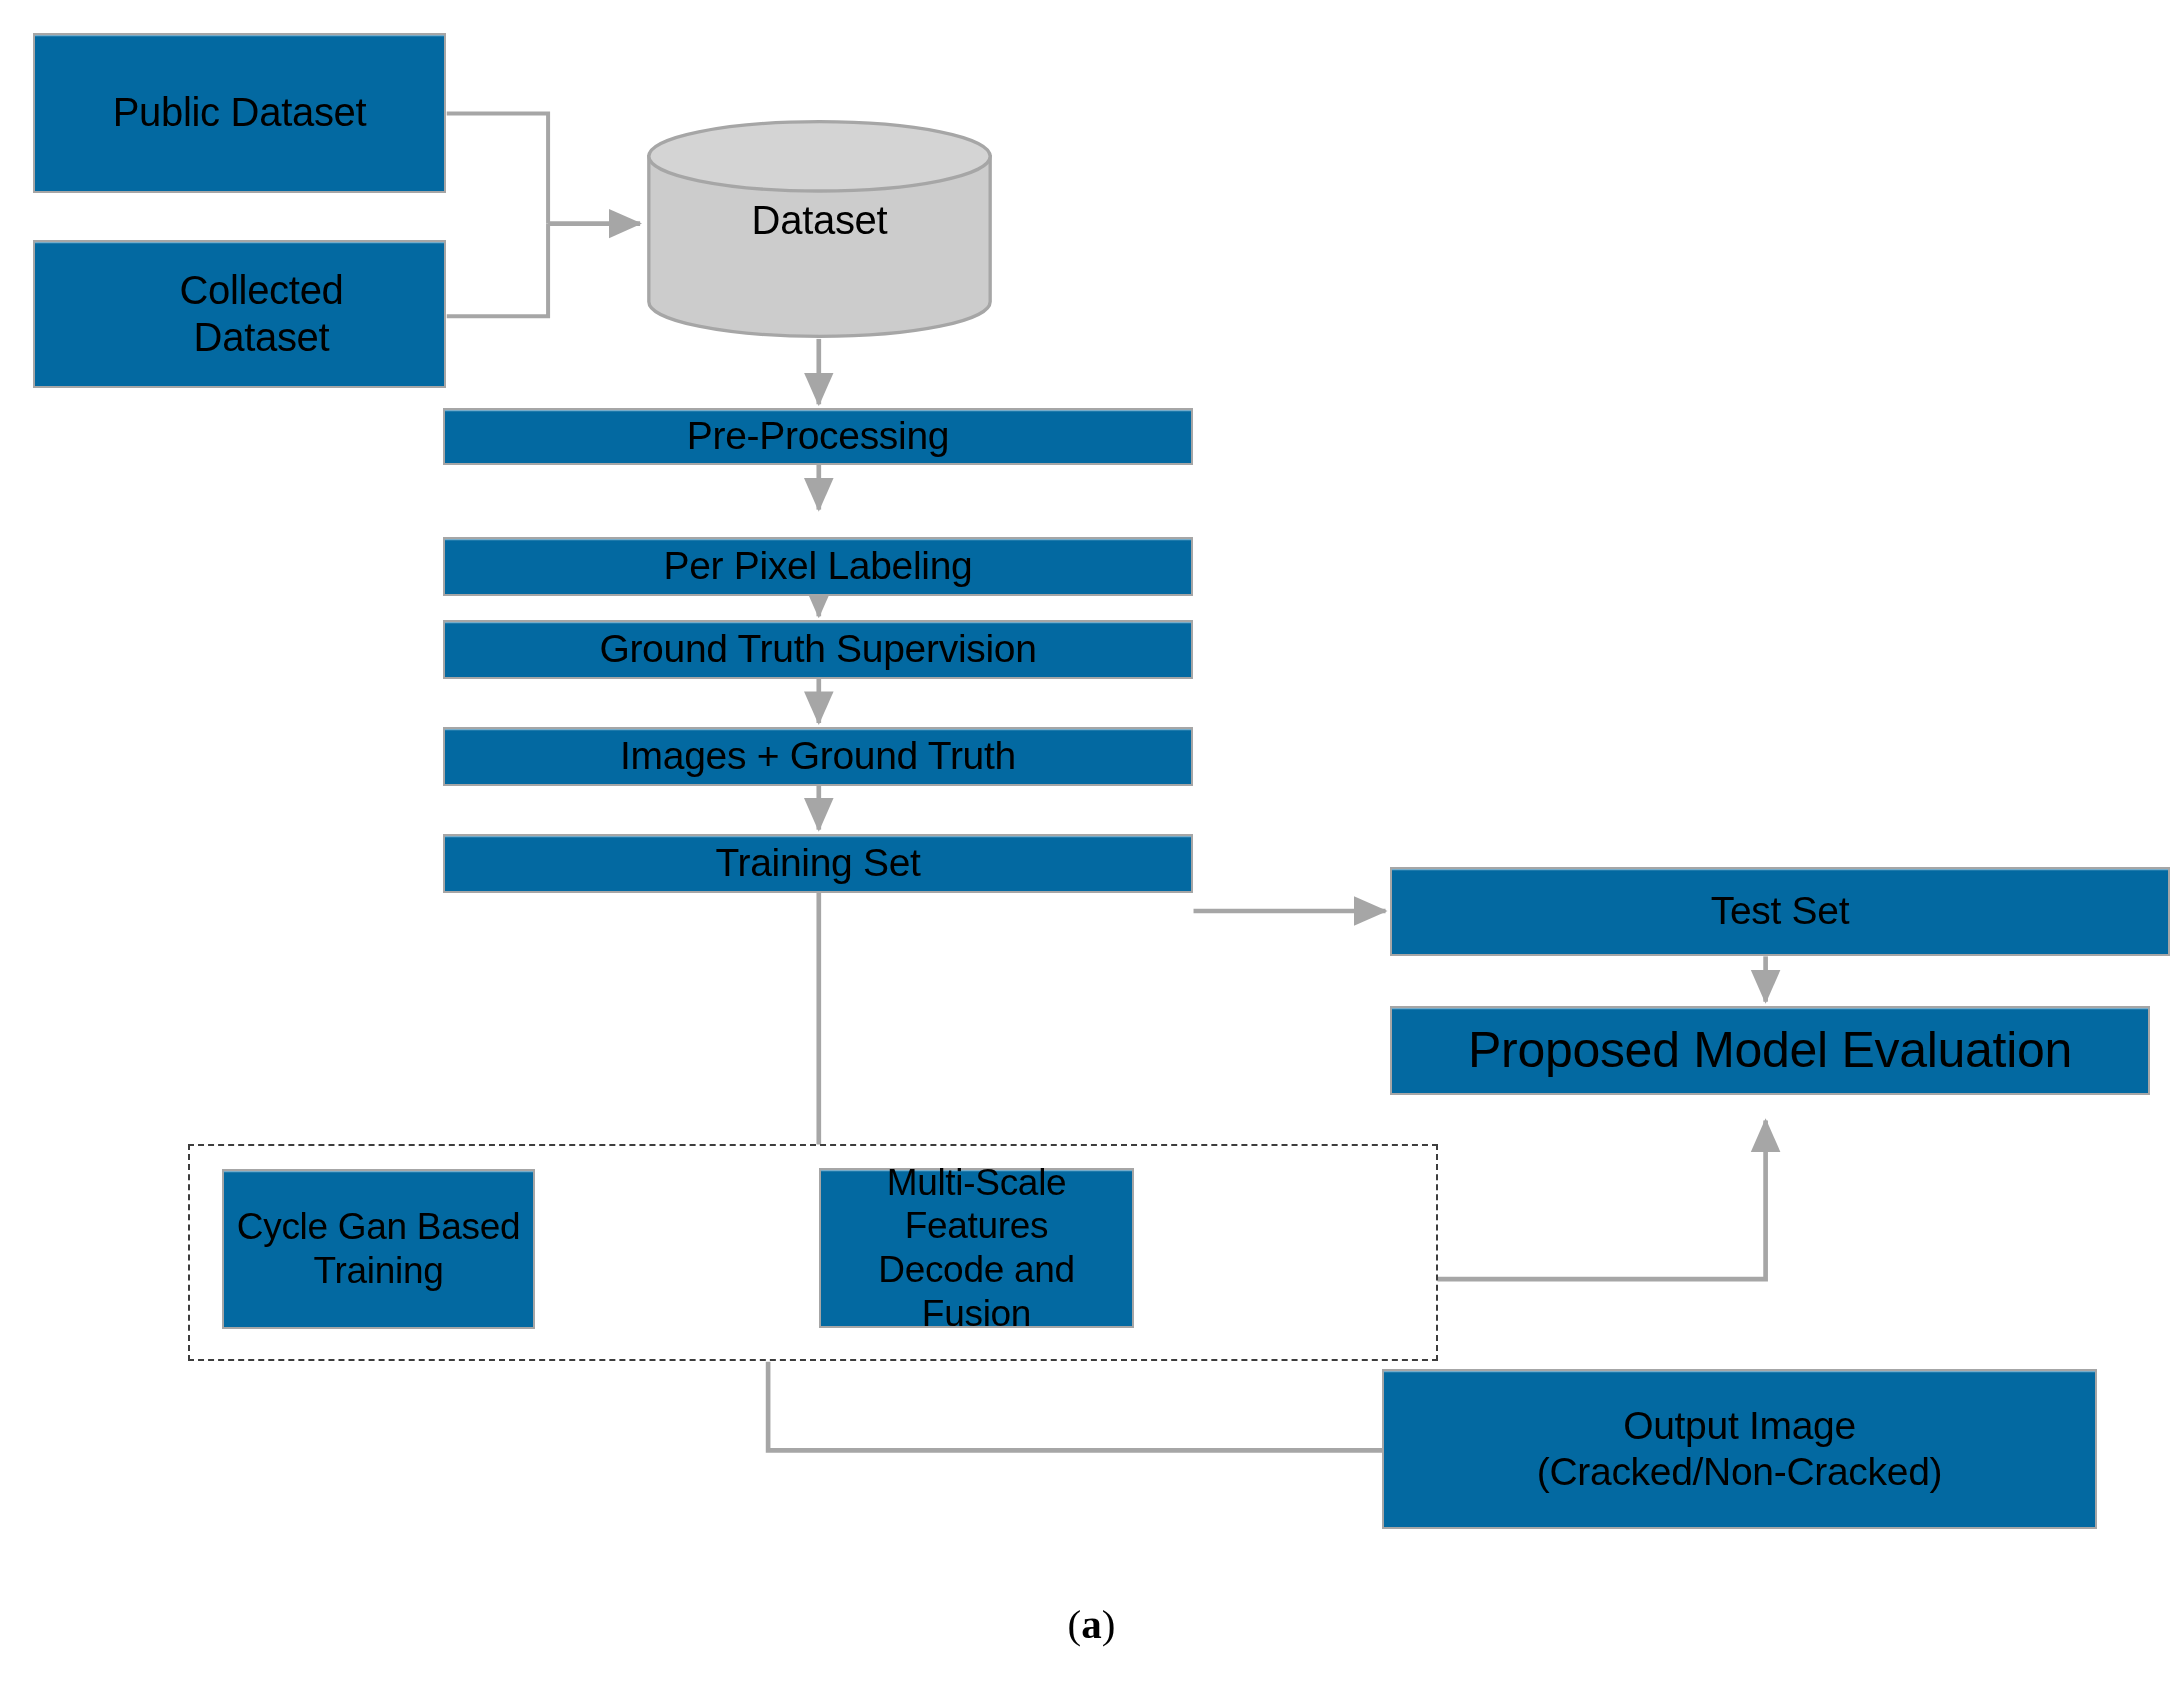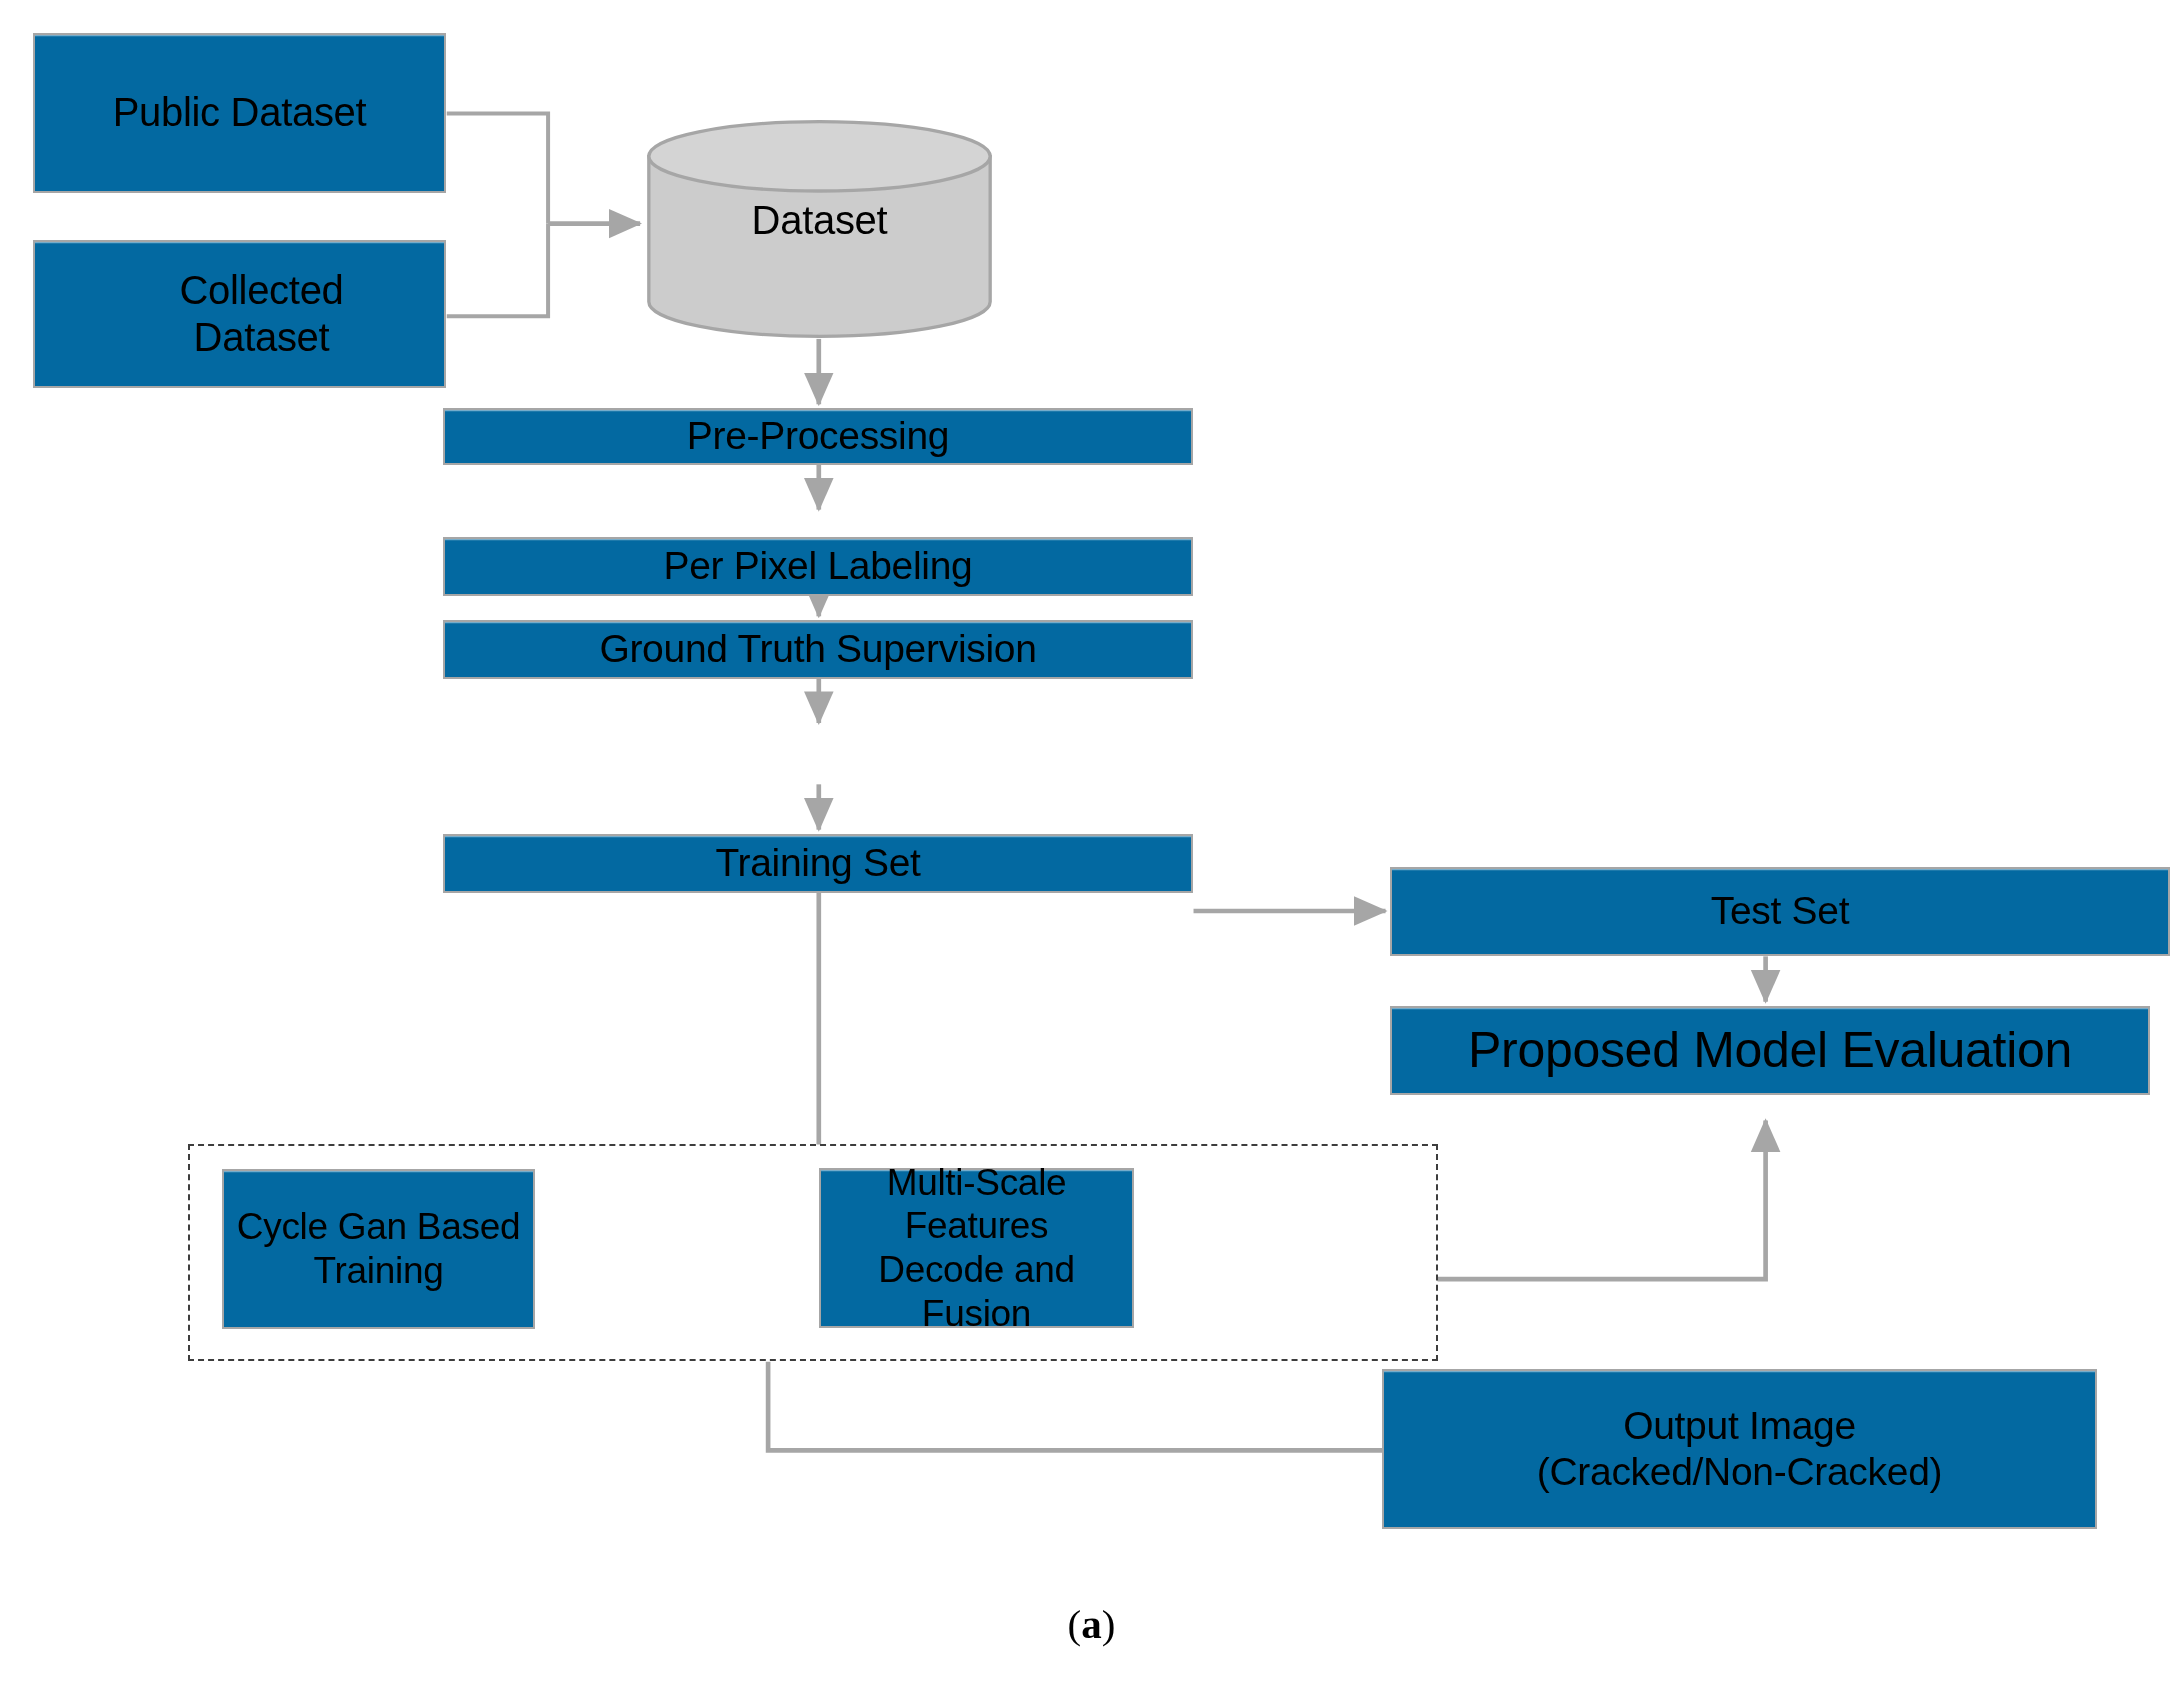--- a/index.html
+++ b/index.html
@@ -134,20 +134,23 @@
   </div>
 
   <div class="node-box" style="left:443px; top:513px; width:750px; height:59px; font-size:39px;margin-top:24px;">
     <span class="node-label">Per Pixel Labeling</span>
   </div>
 
   <div class="node-box" style="left:443px; top:620px; width:750px; height:59px; font-size:39px;">
     <span class="node-label">Ground Truth Supervision</span>
   </div>
 
+  <div class="node-box" style="left:443px; top:727px; width:750px; height:59px; font-size:39px;">
+    <span class="node-label">Images + Ground Truth</span>
+  </div>
 
   <div class="node-box" style="left:443px; top:834px; width:750px; height:59px; font-size:39px;">
     <span class="node-label">Training Set</span>
   </div>
 
   <div class="node-box" style="left:1390px; top:867px; width:780px; height:89px; font-size:39px;">
     <span class="node-label">Test Set</span>
   </div>
 
   <div class="node-box" style="left:1390px; top:1006px; width:760px; height:89px; font-size:50px;">

